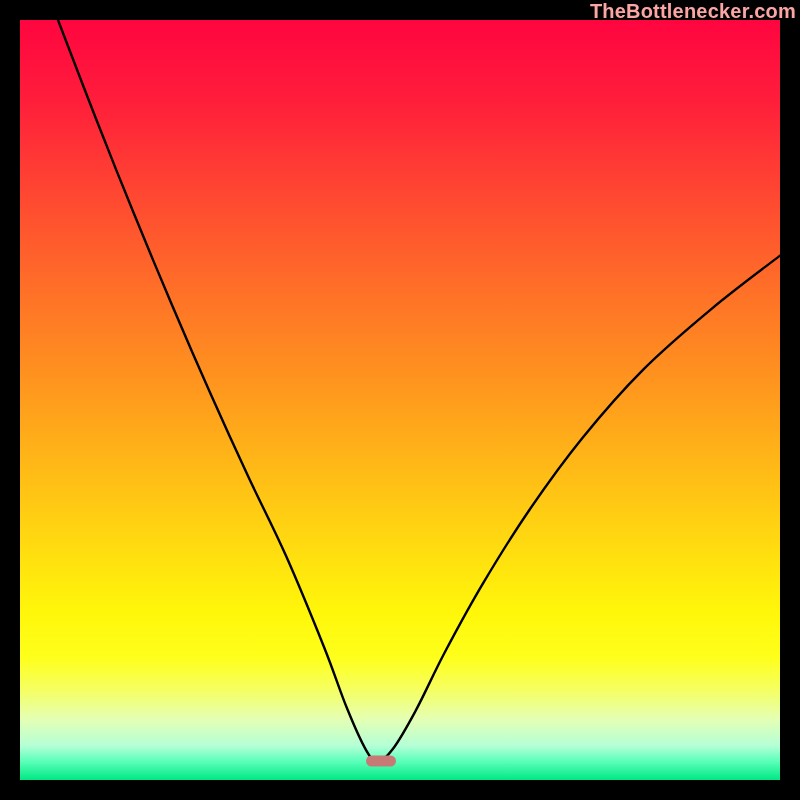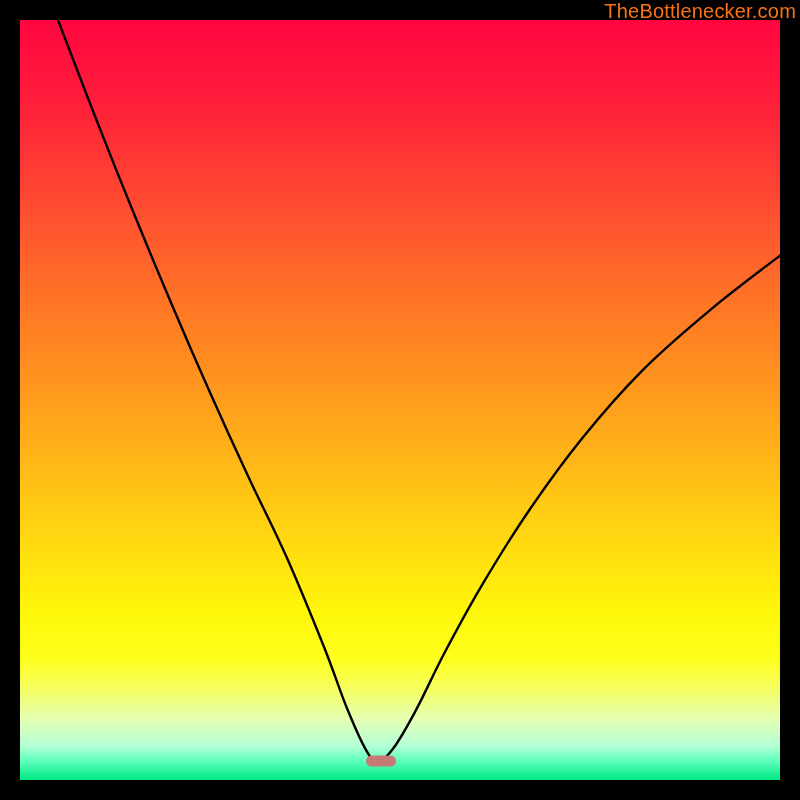--- a/index.html
+++ b/index.html
@@ -38,23 +38,23 @@
     background: #c77a75;
     border-radius: 6px;
     height: 11px;
     width: 30px;
     transform: translate(-50%, -50%);
   }
   .watermark {
     position: absolute;
     top: 0px;
     right: 4px;
-    color: #f97316;
+    color: #fca5a5;
     font-size: 20px;
-    font-weight: 400;
+    font-weight: 700;
     letter-spacing: 0.2px;
     user-select: none;
   }
 </style>
 </head>
 <body>
 
 <div class="frame">
 
   <div class="plot-area">

